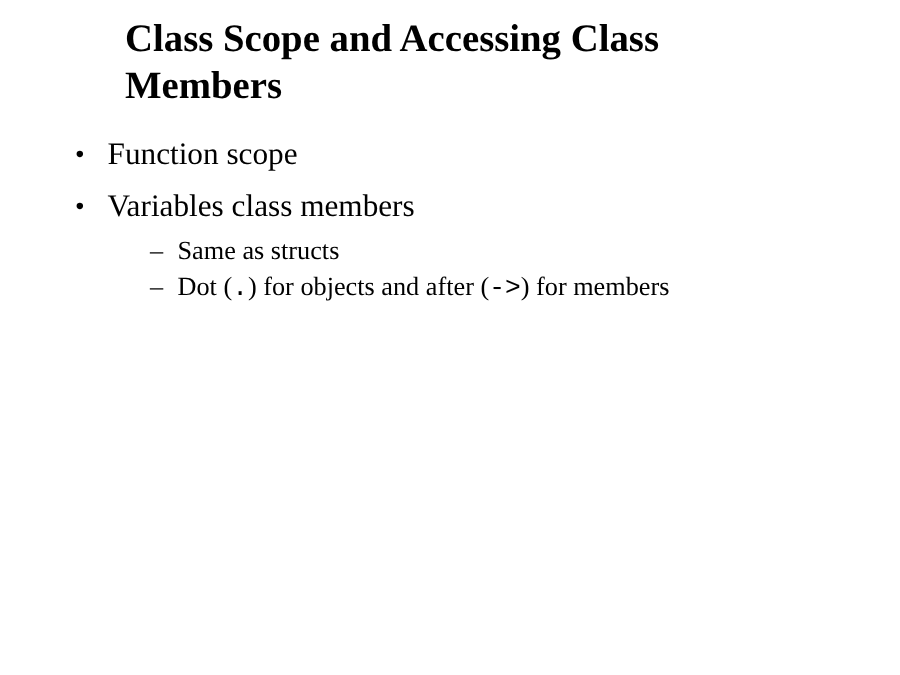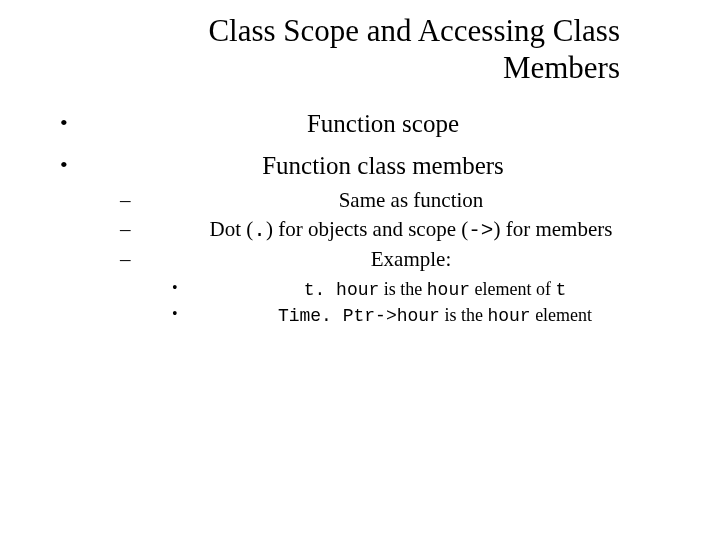--- a/index.html
+++ b/index.html
@@ -6,36 +6,35 @@
     body {
       width: 720px;
       height: 540px;
       background: #ffffff;
       font-family: "Times New Roman", Times, serif;
       color: #000;
       padding: 12px 40px 20px 40px;
     }
     .title {
       font-size: 31px;
-      text-align: right;
-      font-weight: normal;
+      text-align: left;
+      font-weight: bold;
       line-height: 1.2;
       margin-bottom: 24px;
       padding: 0 60px;
     }
     ul.level1 {
       list-style: none;
       padding-left: 20px;
     }
     ul.level1 > li {
       font-size: 25px;
       margin-bottom: 6px;
       position: relative;
       padding-left: 26px;
-      text-align: center;
     }
     ul.level1 > li::before {
       content: "•";
       position: absolute;
       left: 0;
       top: 0;
       font-size: 22px;
     }
     ul.level2 {
       list-style: none;
@@ -82,34 +81,23 @@
 
 <h1 class="title">Class Scope and Accessing Class Members</h1>
 
 <ul class="level1">
   <li>
     <span>Function scope</span>
     <ul class="level2">
     </ul>
   </li>
   <li>
-    <span>Function class members</span>
+    <span>Variables class members</span>
     <ul class="level2">
       <li>
-        <span>Same as function</span>
+        <span>Same as structs</span>
       </li>
       <li>
-        <span>Dot (</span><span class="code">.</span><span>) for objects and scope (</span><span class="code">-&gt;</span><span>) for members</span>
-      </li>
-      <li>
-        <span>Example:</span>
-        <ul class="level3">
-          <li>
-            <span class="code">t. hour</span><span> is the </span><span class="code">hour</span><span> element of </span><span class="code">t</span>
-          </li>
-          <li>
-            <span class="code">Time. Ptr-&gt;hour</span><span> is the </span><span class="code">hour</span><span> element</span>
-          </li>
-        </ul>
+        <span>Dot (</span><span class="code">.</span><span>) for objects and after (</span><span class="code">-&gt;</span><span>) for members</span>
       </li>
     </ul>
   </li>
 </ul>
 
 </body></html>

